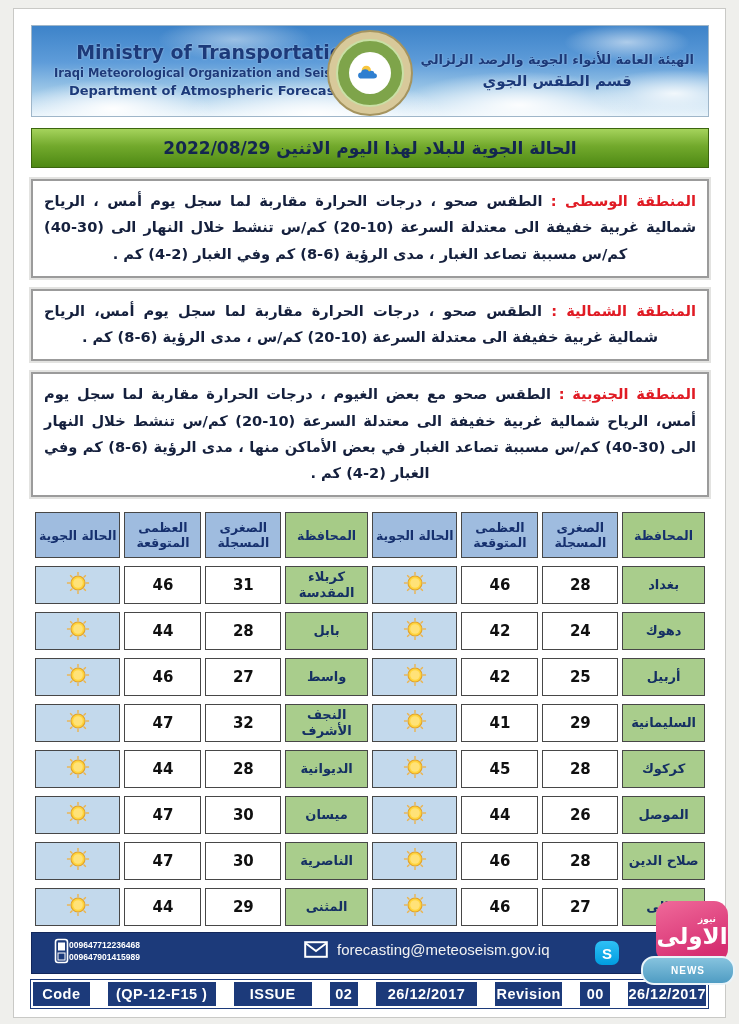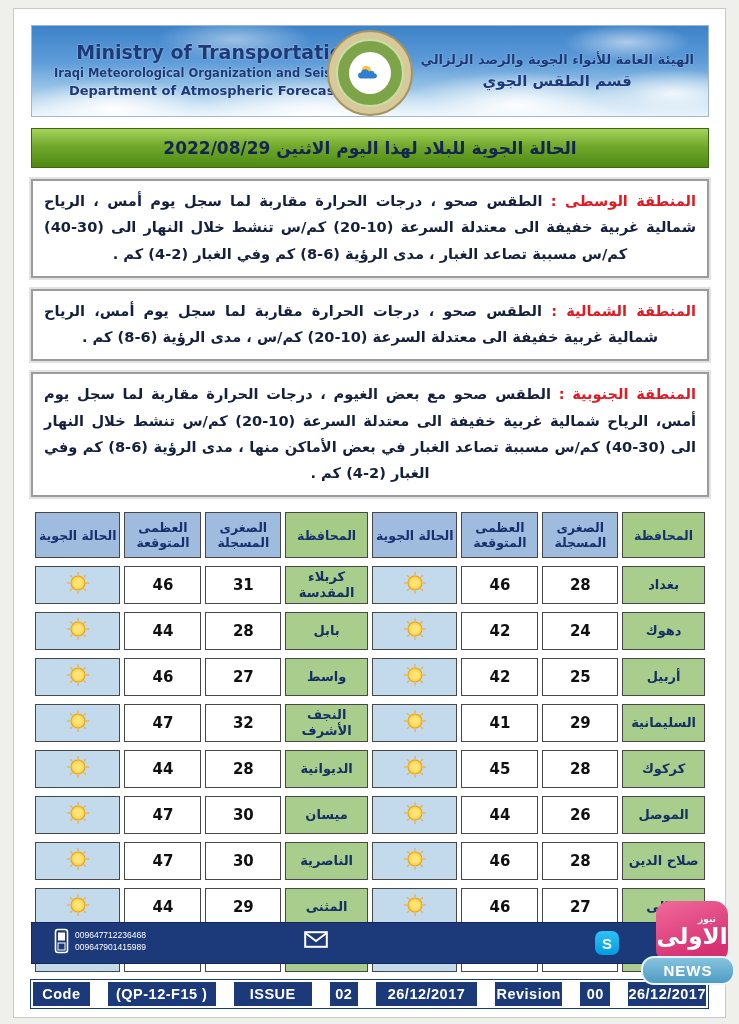--- a/index.html
+++ b/index.html
@@ -51,41 +51,41 @@
   table.fc th.h-city{background:#a6cb87;}
   td.td-city{background:#a9cd8c;color:#153063;font-size:13px;font-weight:bold;height:34px;line-height:1.25;}
   td.td-num{background:#ffffff;color:#101010;font-size:15px;font-weight:bold;}
   td.td-state{background:#c3d9ec;}
   .sun{display:inline-block;width:24px;height:24px;line-height:0;}
 
   
   .footer{position:absolute;left:0;right:1px;bottom:4px;}
   .contact{position:relative;height:40px;background:#1c3a7a;border:1px solid #12275b;}
   .phone-wrap{position:absolute;left:22px;top:5px;display:flex;align-items:center;}
-  .phone-nums{margin-left:6px;color:#ffffff;font-size:8.5px;font-weight:normal;font-family:"Liberation Sans",sans-serif;line-height:1.45;}
+  .phone-nums{margin-left:0;color:#ffffff;font-size:8.5px;font-weight:bold;font-family:"Liberation Sans",sans-serif;line-height:1.45;}
   .email-wrap{position:absolute;left:272px;top:8px;display:flex;align-items:center;color:#fff;}
   .email-text{margin-left:9px;font-size:15px;font-family:"Liberation Sans",sans-serif;color:#f2f2f2;}
   .skype{position:absolute;right:88px;top:8px;width:24px;height:24px;border-radius:7px;
     background:linear-gradient(180deg,#2fc0f5,#009de0);color:#fff;font-weight:bold;font-size:15px;
     display:flex;align-items:center;justify-content:center;font-family:"Liberation Sans",sans-serif;}
-  .codebar{display:flex;gap:18px;background:#ffffff;border:2px solid #ffffff;outline:1px solid #1c3a7a;margin-top:16px;}
+  .codebar{display:flex;gap:18px;background:#ffffff;border:2px solid #ffffff;outline:1px solid #1c3a7a;margin-top:6px;}
   .codebar .cc{background:#1c3a7a;color:#ffffff;font-family:"Liberation Sans",sans-serif;font-weight:bold;
     font-size:14.5px;letter-spacing:.5px;height:24px;display:flex;align-items:center;justify-content:center;}
   .c0{width:64px;} .c1{width:122px;} .c2{width:88px;} .c3{width:32px;} .c4{width:114px;} .c5{width:76px;} .c6{width:34px;} .c7{flex:1;}
 
   
   .news-badge{position:absolute;top:901px;right:8px;width:90px;z-index:5;}
   .news-pink{width:72px;height:62px;margin:0 3px 0 auto;border-radius:14px;
     background:linear-gradient(160deg,#f06a9a 0%,#d62f72 80%);
     display:flex;flex-direction:column;align-items:center;justify-content:center;color:#fff;direction:rtl;text-align:center;}
   .news-pink .small{font-size:9px;font-weight:bold;line-height:1;align-self:flex-start;margin-right:12px;}
   .news-pink .big{font-size:23px;font-weight:bold;line-height:1.05;}
   .news-pill{width:90px;height:25px;margin-top:-7px;border-radius:13px;border:2px solid #eaf4f9;
     background:linear-gradient(180deg,#86c3de,#4f9cc3);display:flex;align-items:center;justify-content:center;
-    color:#fff;font-weight:bold;font-size:15px;letter-spacing:1px;font-family:"Liberation Sans",sans-serif;}
+    color:#fff;font-weight:bold;font-size:10px;letter-spacing:1px;font-family:"Liberation Sans",sans-serif;}
 </style>
 </head>
 <body>
 
 <div class="page">
   <div class="card">
     <div class="content">
 
       <div class="sky">
         <div class="org-en">
@@ -569,20 +569,21 @@
             <div class="phone-nums">
               <div>009647712236468</div>
               <div>009647901415989</div>
             </div>
           </div>
           <div class="email-wrap">
             <svg width="24" height="17" viewBox="0 0 24 17">
               <rect x="1.2" y="1.2" width="21.6" height="14.6" fill="none" stroke="#ffffff" stroke-width="2"></rect>
               <polyline points="2,2.5 12,10 22,2.5" fill="none" stroke="#ffffff" stroke-width="2"></polyline>
             </svg>
+            <span class="email-text">forecasting@meteoseism.gov.iq</span>
           </div>
           <div class="skype">S</div>
         </div>
         <div class="codebar">
           <div class="cc c0">Code</div>
           <div class="cc c1">(QP-12-F15 )</div>
           <div class="cc c2">ISSUE</div>
           <div class="cc c3">02</div>
           <div class="cc c4">26/12/2017</div>
           <div class="cc c5">Revision</div>

